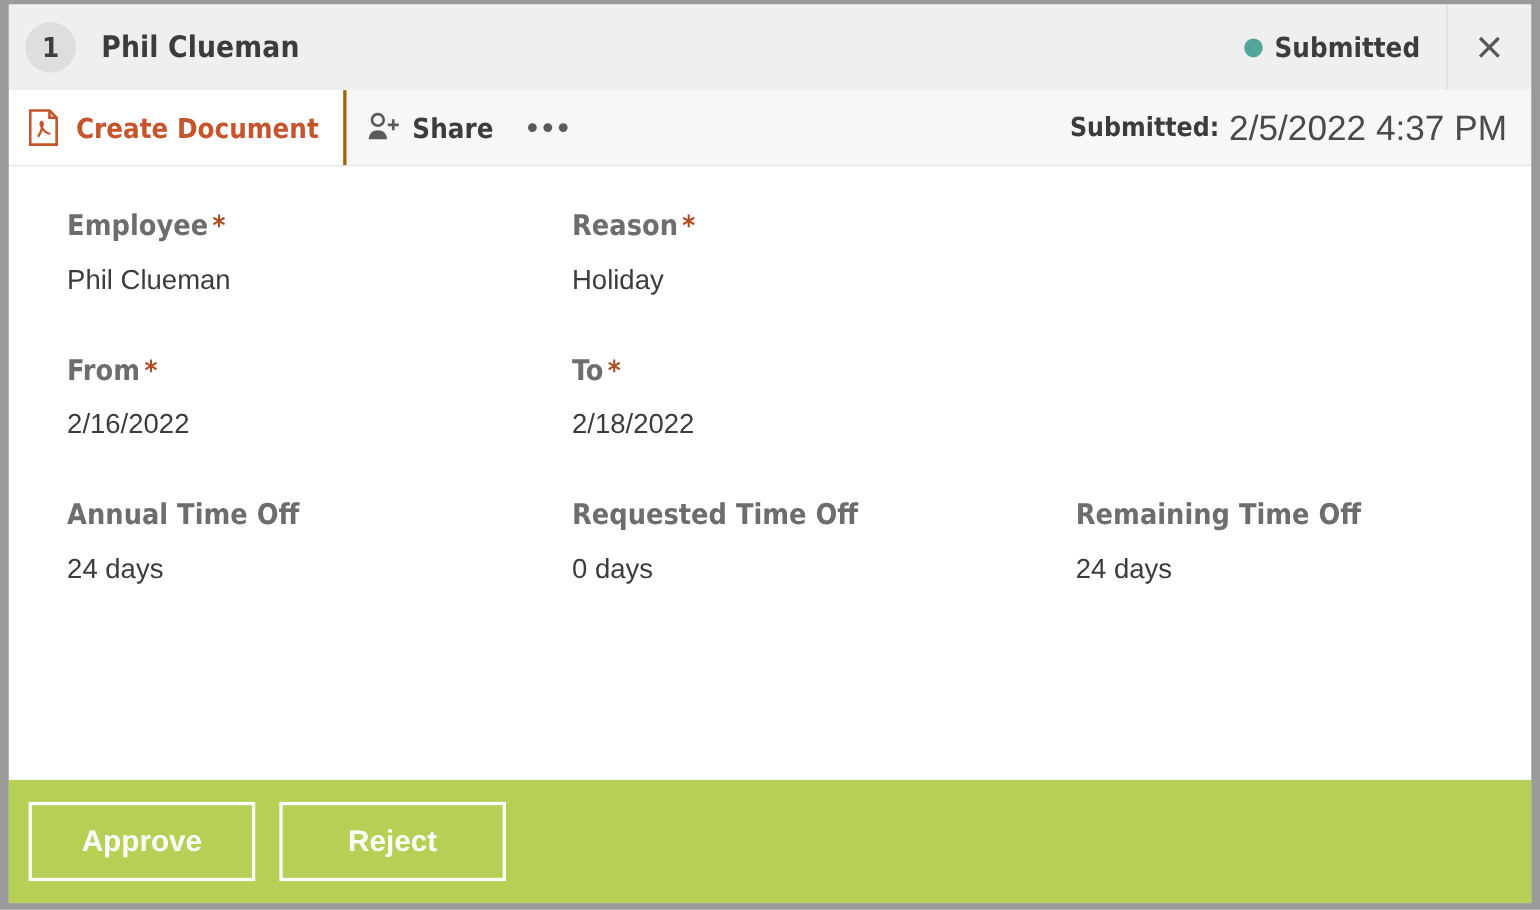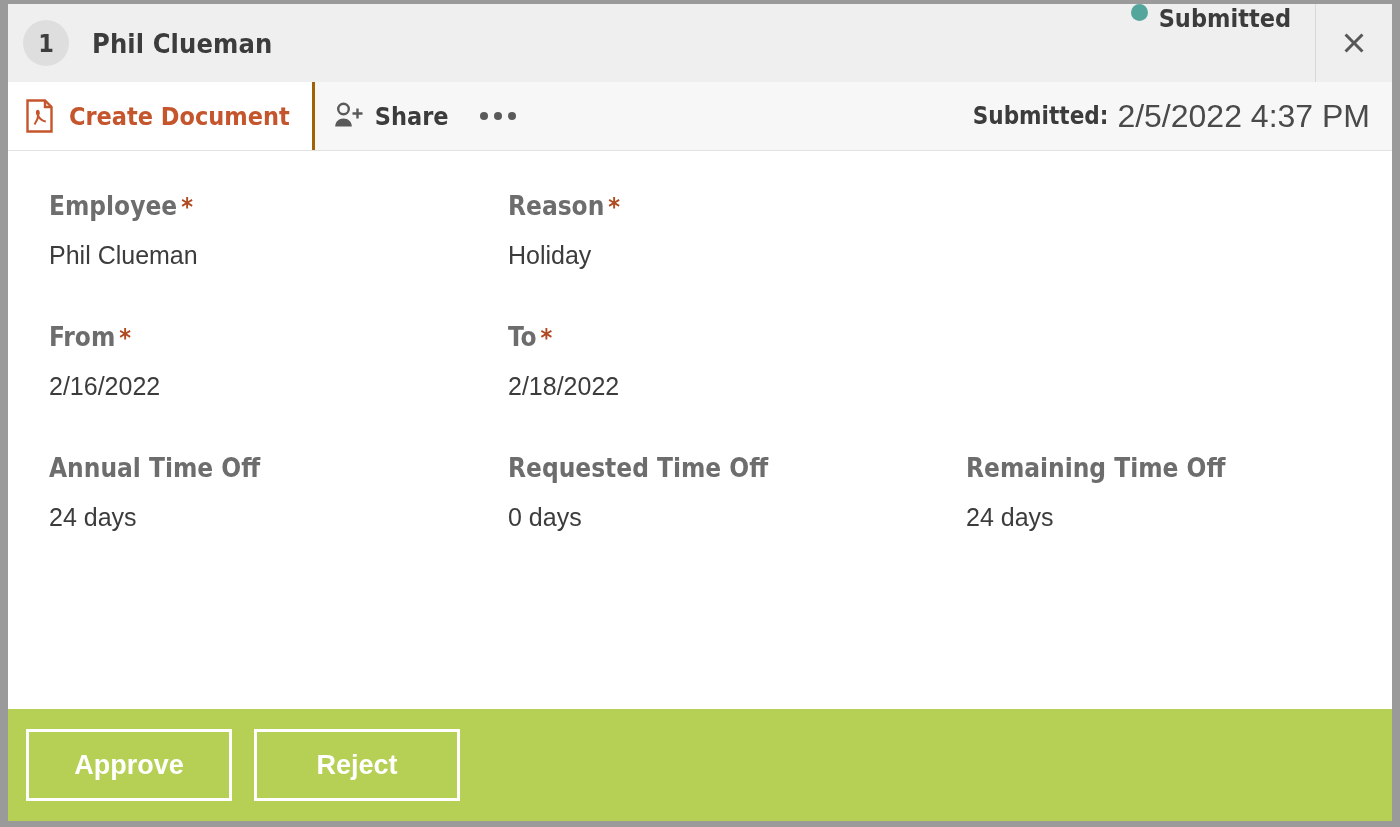--- a/index.html
+++ b/index.html
@@ -62,21 +62,21 @@
     margin-left: 23px;
     font-family: "DejaVu Sans Condensed", "Liberation Sans Narrow", "Liberation Sans", sans-serif;
     font-weight: 700;
     font-size: 27px;
     color: #3c3c3c;
     letter-spacing: 0.1px;
   }
   .titlebar-spacer { flex: 1 1 auto; }
   .status-wrap {
     display: flex;
-    align-items: flex-start;
+    align-items: center;
     padding-right: 24px;
     height: 100%;
   }
   .status-dot {
     width: 17px;
     height: 17px;
     border-radius: 50%;
     background: #54a69c;
     margin-right: 11px;
   }
@@ -179,21 +179,21 @@
     padding: 40px 0 0 0;
     overflow: hidden;
   }
   .form-row {
     display: flex;
     margin-bottom: 52px;
   }
   .form-row:last-child { margin-bottom: 0; }
   .field {
     box-sizing: border-box;
-    padding-left: 41px;
+    padding-left: 53px;
   }
   .field.col-a { width: 459px; }
   .field.col-b { width: 458px; }
   .field.col-c { width: 458px; }
   .field-label {
     font-family: "DejaVu Sans Condensed", "Liberation Sans Narrow", "Liberation Sans", sans-serif;
     font-weight: 700;
     font-size: 26px;
     color: #6d6d6d;
     margin-bottom: 20px;

